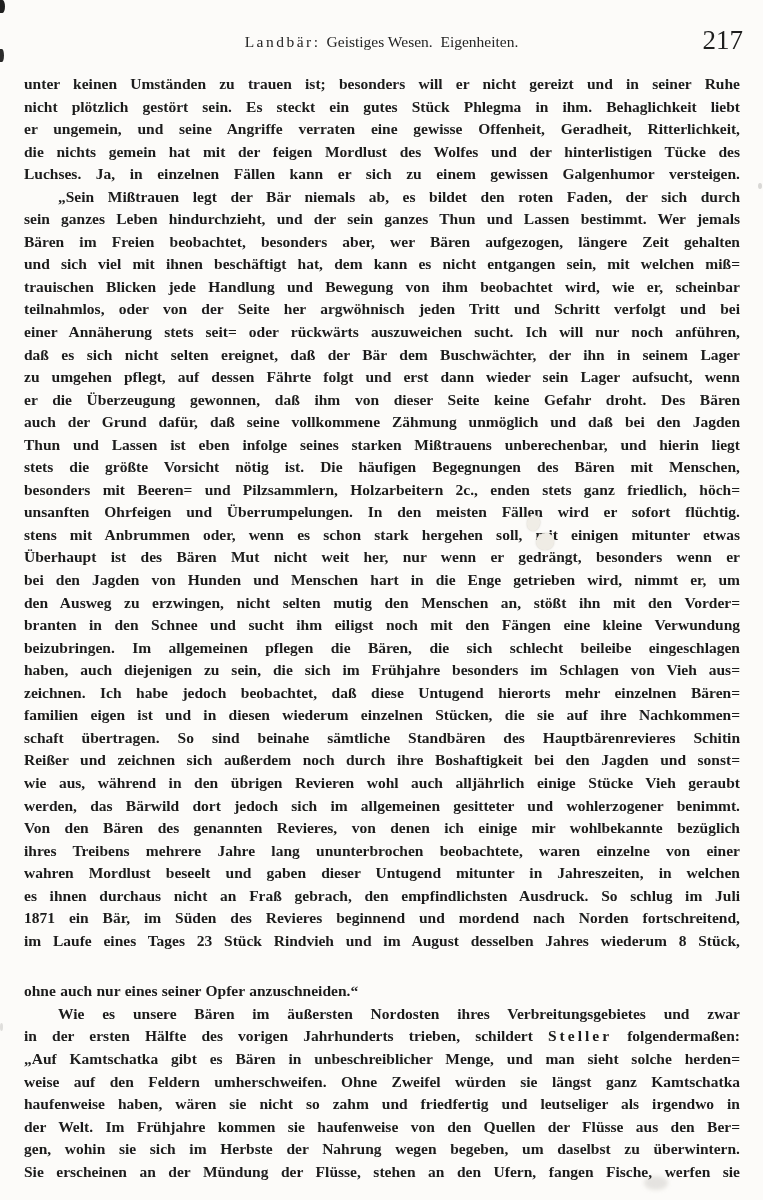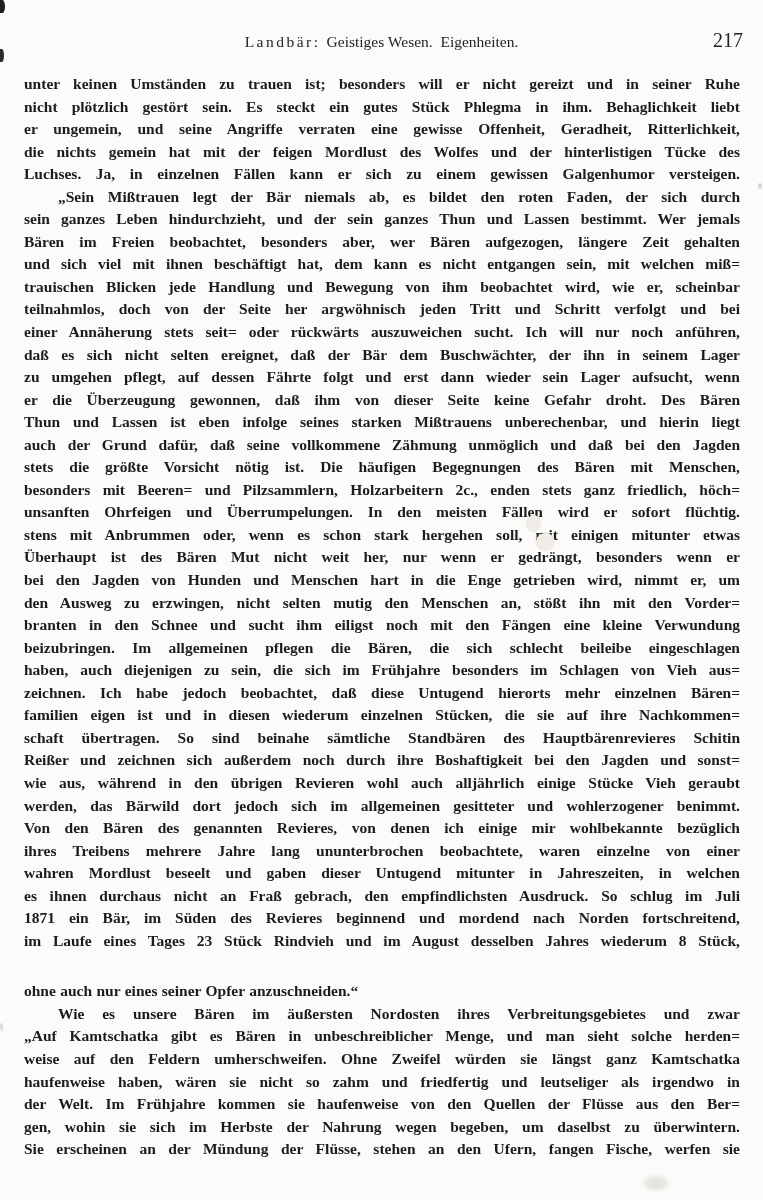--- a/index.html
+++ b/index.html
@@ -30,21 +30,21 @@
     color: #242424;
     white-space: pre;
   }
   .sperr-head {
     letter-spacing: 2.5px;
     margin-right: 6px;
   }
   .page-number {
     position: absolute;
     right: 20px; top: -2px;
-    font-size: 20px;
+    font-size: 27px;
     line-height: 26px;
     color: #1e1e1e;
   }
   
   .text-block {
     position: absolute;
     left: 24px; top: 73px;
     width: 716px;
   }
   .paragraph { margin: 0; padding: 0; font-weight: bold; }
@@ -88,27 +88,27 @@
         <div class="line">er ungemein, und seine Angriffe verraten eine gewisse Offenheit, Geradheit, Ritterlichkeit,</div>
         <div class="line">die nichts gemein hat mit der feigen Mordlust des Wolfes und der hinterlistigen Tücke des</div>
         <div class="line">Luchses.  Ja, in einzelnen Fällen kann er sich zu einem gewissen Galgenhumor versteigen.</div>
       </div>
       <div class="paragraph">
         <div class="line indent">„Sein Mißtrauen legt der Bär niemals ab, es bildet den roten Faden, der sich durch</div>
         <div class="line">sein ganzes Leben hindurchzieht, und der sein ganzes Thun und Lassen bestimmt.  Wer jemals</div>
         <div class="line">Bären im Freien beobachtet, besonders aber, wer Bären aufgezogen, längere Zeit gehalten</div>
         <div class="line">und sich viel mit ihnen beschäftigt hat, dem kann es nicht entgangen sein, mit welchen miß=</div>
         <div class="line">trauischen Blicken jede Handlung und Bewegung von ihm beobachtet wird, wie er, scheinbar</div>
-        <div class="line">teilnahmlos, doch von der Seite her argwöhnisch jeden Tritt und Schritt verfolgt und bei</div>
+        <div class="line">teilnahmlos, oder von der Seite her argwöhnisch jeden Tritt und Schritt verfolgt und bei</div>
         <div class="line">einer Annäherung stets seit= oder rückwärts auszuweichen sucht.  Ich will nur noch anführen,</div>
         <div class="line">daß es sich nicht selten ereignet, daß der Bär dem Buschwächter, der ihn in seinem Lager</div>
         <div class="line">zu umgehen pflegt, auf dessen Fährte folgt und erst dann wieder sein Lager aufsucht, wenn</div>
         <div class="line">er die Überzeugung gewonnen, daß ihm von dieser Seite keine Gefahr droht.  Des Bären</div>
+        <div class="line">auch der Grund dafür, daß seine vollkommene Zähmung unmöglich und daß bei den Jagden</div>
         <div class="line">Thun und Lassen ist eben infolge seines starken Mißtrauens unberechenbar, und hierin liegt</div>
-        <div class="line">auch der Grund dafür, daß seine vollkommene Zähmung unmöglich und daß bei den Jagden</div>
         <div class="line">stets die größte Vorsicht nötig ist.  Die häufigen Begegnungen des Bären mit Menschen,</div>
         <div class="line">besonders mit Beeren= und Pilzsammlern, Holzarbeitern 2c., enden stets ganz friedlich, höch=</div>
         <div class="line">unsanften Ohrfeigen und Überrumpelungen.  In den meisten Fällen wird er sofort flüchtig.</div>
         <div class="line">stens mit Anbrummen oder, wenn es schon stark hergehen soll, mit einigen mitunter etwas</div>
         <div class="line">Überhaupt ist des Bären Mut nicht weit her, nur wenn er gedrängt, besonders wenn er</div>
         <div class="line">bei den Jagden von Hunden und Menschen hart in die Enge getrieben wird, nimmt er, um</div>
         <div class="line">den Ausweg zu erzwingen, nicht selten mutig den Menschen an, stößt ihn mit den Vorder=</div>
         <div class="line">branten in den Schnee und sucht ihm eiligst noch mit den Fängen eine kleine Verwundung</div>
         <div class="line">beizubringen.  Im allgemeinen pflegen die Bären, die sich schlecht beileibe eingeschlagen</div>
         <div class="line">haben, auch diejenigen zu sein, die sich im Frühjahre besonders im Schlagen von Vieh aus=</div>
@@ -121,20 +121,21 @@
         <div class="line">Von den Bären des genannten Revieres, von denen ich einige mir wohlbekannte bezüglich</div>
         <div class="line">ihres Treibens mehrere Jahre lang ununterbrochen beobachtete, waren einzelne von einer</div>
         <div class="line">wahren Mordlust beseelt und gaben dieser Untugend mitunter in Jahreszeiten, in welchen</div>
         <div class="line">es ihnen durchaus nicht an Fraß gebrach, den empfindlichsten Ausdruck.  So schlug im Juli</div>
         <div class="line">1871 ein Bär, im Süden des Revieres beginnend und mordend nach Norden fortschreitend,</div>
         <div class="line">im Laufe eines Tages 23 Stück Rindvieh und im August desselben Jahres wiederum 8 Stück,</div>
         <div class="line lastline">ohne auch nur eines seiner Opfer anzuschneiden.“</div>
       </div>
       <div class="paragraph">
         <div class="line indent">Wie es unsere Bären im äußersten Nordosten ihres Verbreitungsgebietes und zwar</div>
+        <div class="line">in der ersten Hälfte des vorigen Jahrhunderts trieben, schildert <span class="sperr">Steller</span> folgendermaßen:</div>
         <div class="line">„Auf Kamtschatka gibt es Bären in unbeschreiblicher Menge, und man sieht solche herden=</div>
         <div class="line">weise auf den Feldern umherschweifen.  Ohne Zweifel würden sie längst ganz Kamtschatka</div>
         <div class="line">haufenweise haben, wären sie nicht so zahm und friedfertig und leutseliger als irgendwo in</div>
         <div class="line">der Welt.  Im Frühjahre kommen sie haufenweise von den Quellen der Flüsse aus den Ber=</div>
         <div class="line">gen, wohin sie sich im Herbste der Nahrung wegen begeben, um daselbst zu überwintern.</div>
         <div class="line">Sie erscheinen an der Mündung der Flüsse, stehen an den Ufern, fangen Fische, werfen sie</div>
       </div>
     </div>
 
   <div class="artifact edge-mark-1"></div>

